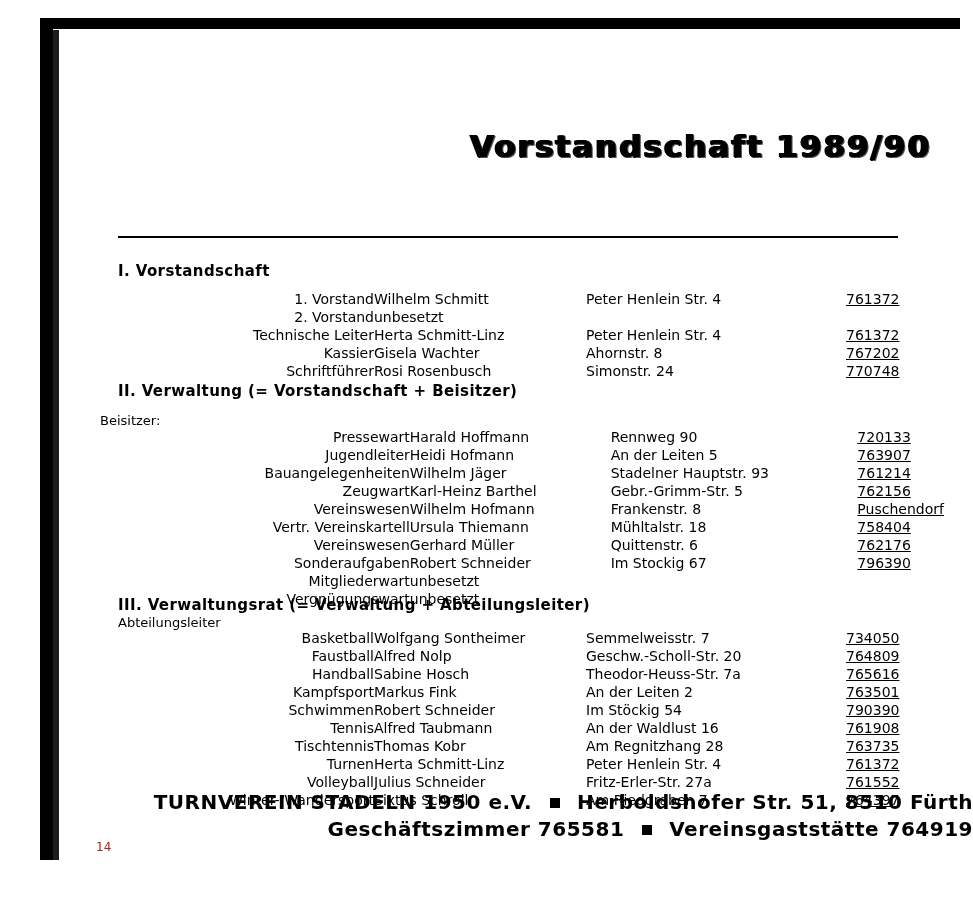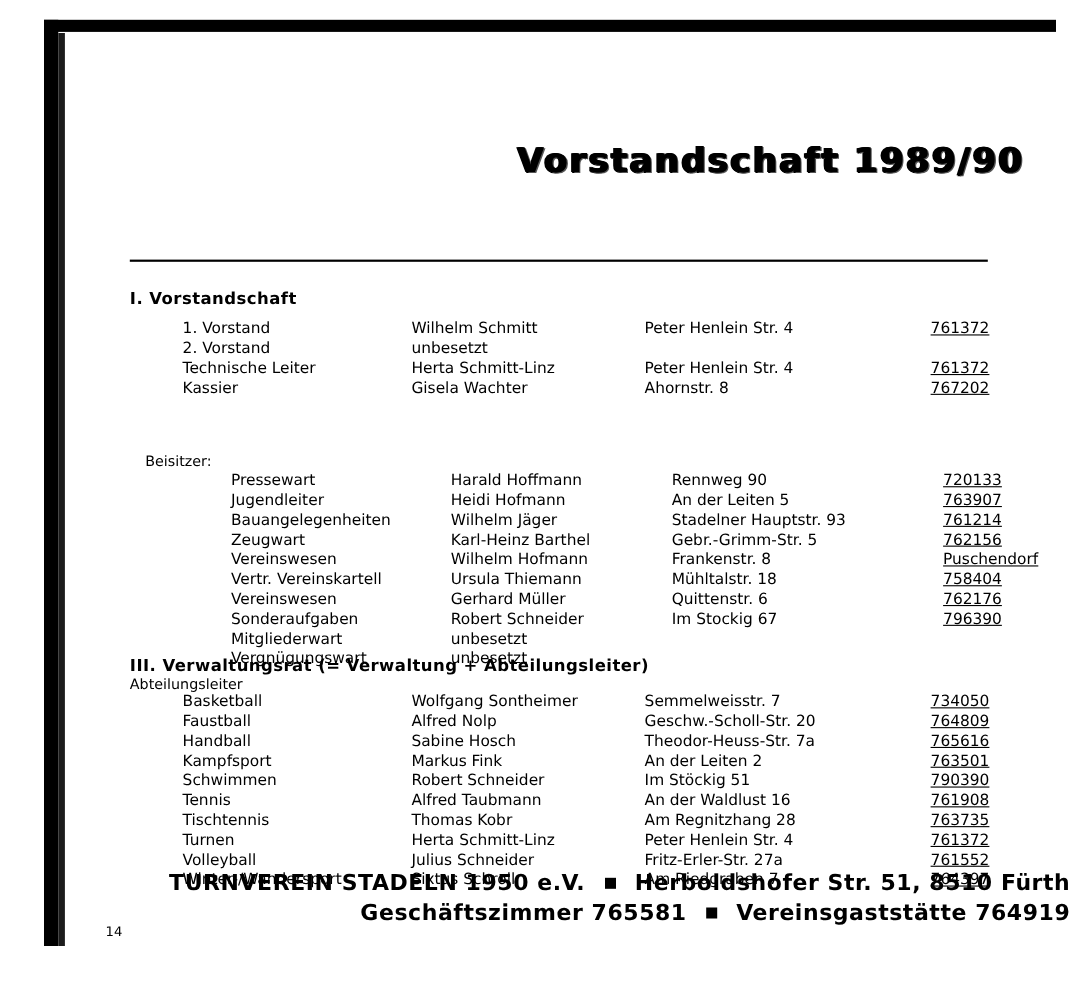--- a/index.html
+++ b/index.html
@@ -100,21 +100,21 @@
     border-collapse: collapse;
     font-size: 14px;
     color: #000;
   }
   table.roster td {
     padding: 0 0 3px 0;
     vertical-align: top;
     white-space: nowrap;
     line-height: 15px;
   }
-  td.c-role   { width: 208px; }
+  td.c-role   { width: 208px; text-align: right; }
   td.c-person { width: 212px; }
   td.c-addr   { width: 260px; }
   td.c-phone  { width: 120px; text-decoration: underline; }
 
   
   .footer {
     position: absolute;
     left: 0;
     top: 790px;
     width: 973px;
@@ -142,21 +142,21 @@
     background: #000;
     margin: 0 10px 1px 10px;
     vertical-align: middle;
   }
 
   .page-number {
     position: absolute;
     left: 96px;
     top: 840px;
     font-size: 12px;
-    color: #000000;
+    color: #b91c1c;
   }
 </style>
 </head>
 <body>
 
 <div class="page">
 
   <div class="scan-top-bar"></div>
   <div class="scan-left-bar"></div>
   <div class="scan-left-bar2"></div>
@@ -185,24 +185,31 @@
         <td class="c-person">Herta Schmitt-Linz</td>
         <td class="c-addr">Peter Henlein Str. 4</td>
         <td class="c-phone">761372</td>
       </tr>
       <tr>
         <td class="c-role">Kassier</td>
         <td class="c-person">Gisela Wachter</td>
         <td class="c-addr">Ahornstr. 8</td>
         <td class="c-phone">767202</td>
       </tr>
+      <tr>
+        <td class="c-role">Schriftführer</td>
+        <td class="c-person">Rosi Rosenbusch</td>
+        <td class="c-addr">Simonstr. 24</td>
+        <td class="c-phone">770748</td>
+      </tr>
     </tbody>
   </table>
 
-  <div class="sub-head" style="left:132px; top:413px;">Beisitzer:</div>
+  <div class="section-head" style="left:118px; top:382px;">II. Verwaltung (= Vorstandschaft + Beisitzer)</div>
+  <div class="sub-head" style="left:100px; top:413px;">Beisitzer:</div>
   <table class="roster" style="left:166px; top:430px;margin-left:44px;">
     <tbody>
       <tr>
         <td class="c-role">Pressewart</td>
         <td class="c-person">Harald Hoffmann</td>
         <td class="c-addr">Rennweg 90</td>
         <td class="c-phone">720133</td>
       </tr>
       <tr>
         <td class="c-role">Jugendleiter</td>
@@ -285,21 +292,21 @@
       </tr>
       <tr>
         <td class="c-role">Kampfsport</td>
         <td class="c-person">Markus Fink</td>
         <td class="c-addr">An der Leiten 2</td>
         <td class="c-phone">763501</td>
       </tr>
       <tr>
         <td class="c-role">Schwimmen</td>
         <td class="c-person">Robert Schneider</td>
-        <td class="c-addr">Im Stöckig 51</td>
+        <td class="c-addr">Im Stöckig 54</td>
         <td class="c-phone">790390</td>
       </tr>
       <tr>
         <td class="c-role">Tennis</td>
         <td class="c-person">Alfred Taubmann</td>
         <td class="c-addr">An der Waldlust 16</td>
         <td class="c-phone">761908</td>
       </tr>
       <tr>
         <td class="c-role">Tischtennis</td>

